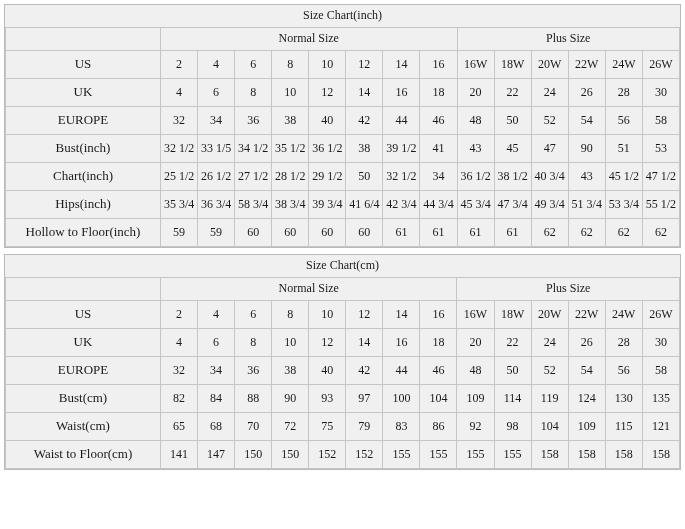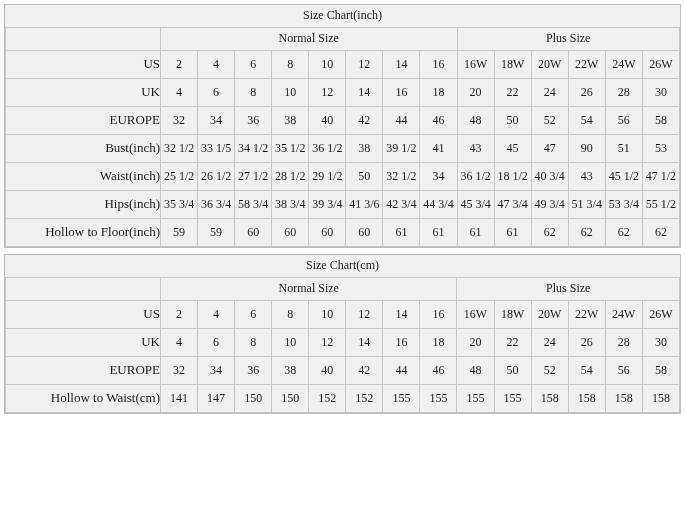--- a/index.html
+++ b/index.html
@@ -62,21 +62,20 @@
     width: 138px;
   }
   .blank-label {
     height: 22px;
   }
   tr.datarow td {
     height: 27px;
   }
   tr.datarow td.rowlabel {
     font-size: 13px;
-    text-align: right;
   }
   tr.datarow td.val {
     font-size: 12px;
   }
   .col-n { width: 33px; }
   .watermark {
     position: absolute;
     right: 6px;
     bottom: 2px;
     font-size: 11px;
@@ -185,45 +184,45 @@
           <td class="val">41</td>
           <td class="val">43</td>
           <td class="val">45</td>
           <td class="val">47</td>
           <td class="val">90</td>
           <td class="val">51</td>
           <td class="val">53</td>
         </tr>
 
         <tr class="datarow">
-          <td class="rowlabel">Waist(inch)</td>
+          <td class="rowlabel">Chart(inch)</td>
           <td class="val">25 1/2</td>
           <td class="val">26 1/2</td>
           <td class="val">27 1/2</td>
           <td class="val">28 1/2</td>
           <td class="val">29 1/2</td>
           <td class="val">50</td>
           <td class="val">32 1/2</td>
           <td class="val">34</td>
           <td class="val">36 1/2</td>
-          <td class="val">18 1/2</td>
+          <td class="val">38 1/2</td>
           <td class="val">40 3/4</td>
           <td class="val">43</td>
           <td class="val">45 1/2</td>
           <td class="val">47 1/2</td>
         </tr>
 
         <tr class="datarow">
           <td class="rowlabel">Hips(inch)</td>
           <td class="val">35 3/4</td>
           <td class="val">36 3/4</td>
           <td class="val">58 3/4</td>
           <td class="val">38 3/4</td>
           <td class="val">39 3/4</td>
-          <td class="val">41 3/6</td>
+          <td class="val">41 6/4</td>
           <td class="val">42 3/4</td>
           <td class="val">44 3/4</td>
           <td class="val">45 3/4</td>
           <td class="val">47 3/4</td>
           <td class="val">49 3/4</td>
           <td class="val">51 3/4</td>
           <td class="val">53 3/4</td>
           <td class="val">55 1/2</td>
         </tr>
 
@@ -324,25 +323,59 @@
           <td class="val">44</td>
           <td class="val">46</td>
           <td class="val">48</td>
           <td class="val">50</td>
           <td class="val">52</td>
           <td class="val">54</td>
           <td class="val">56</td>
           <td class="val">58</td>
         </tr>
 
-
-
-
-        <tr class="datarow">
-          <td class="rowlabel">Hollow to Waist(cm)</td>
+        <tr class="datarow">
+          <td class="rowlabel">Bust(cm)</td>
+          <td class="val">82</td>
+          <td class="val">84</td>
+          <td class="val">88</td>
+          <td class="val">90</td>
+          <td class="val">93</td>
+          <td class="val">97</td>
+          <td class="val">100</td>
+          <td class="val">104</td>
+          <td class="val">109</td>
+          <td class="val">114</td>
+          <td class="val">119</td>
+          <td class="val">124</td>
+          <td class="val">130</td>
+          <td class="val">135</td>
+        </tr>
+
+        <tr class="datarow">
+          <td class="rowlabel">Waist(cm)</td>
+          <td class="val">65</td>
+          <td class="val">68</td>
+          <td class="val">70</td>
+          <td class="val">72</td>
+          <td class="val">75</td>
+          <td class="val">79</td>
+          <td class="val">83</td>
+          <td class="val">86</td>
+          <td class="val">92</td>
+          <td class="val">98</td>
+          <td class="val">104</td>
+          <td class="val">109</td>
+          <td class="val">115</td>
+          <td class="val">121</td>
+        </tr>
+
+
+        <tr class="datarow">
+          <td class="rowlabel">Waist to Floor(cm)</td>
           <td class="val">141</td>
           <td class="val">147</td>
           <td class="val">150</td>
           <td class="val">150</td>
           <td class="val">152</td>
           <td class="val">152</td>
           <td class="val">155</td>
           <td class="val">155</td>
           <td class="val">155</td>
           <td class="val">155</td>

